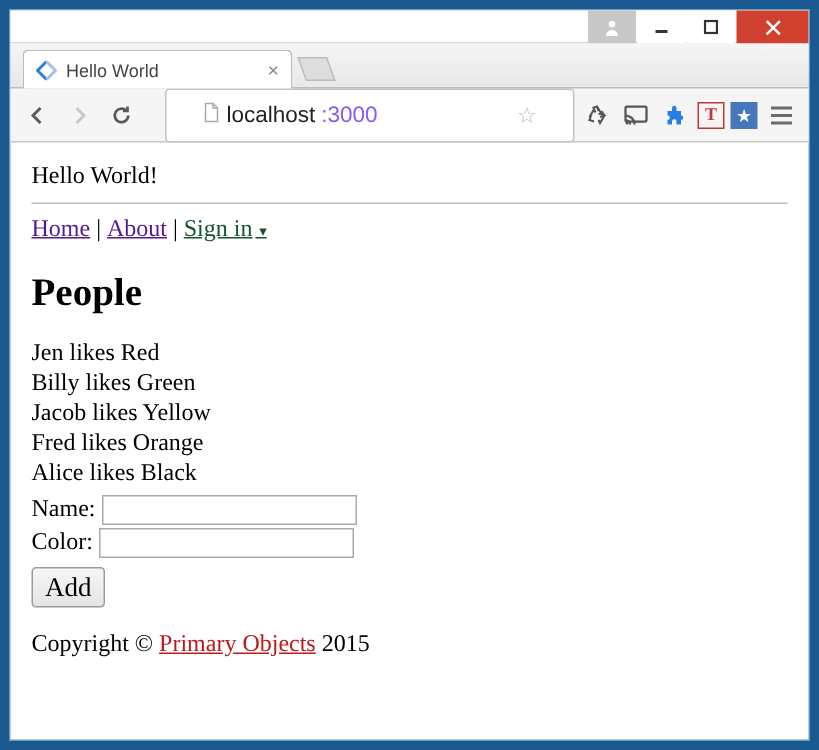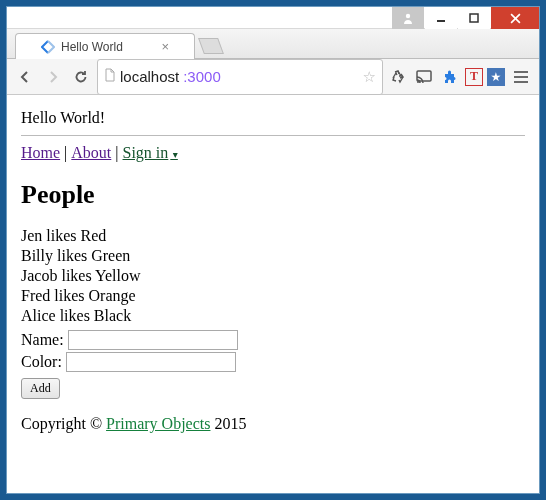--- a/index.html
+++ b/index.html
@@ -56,21 +56,21 @@
   }
   .tab {
     background: #fff;
     border: 1px solid #bcbcbc;
     border-bottom: none;
     border-radius: 4px 4px 0 0;
     height: 26px;
     min-width: 180px;
     display: flex;
     align-items: center;
-    padding: 0 25px;
+    padding: 0 8px;
     font-size: 12px;
     color: #444;
     position: relative;
     top: 1px;
   }
   .tab .favicon {
     width: 14px; height: 14px;
     margin-right: 6px;
     display: inline-flex;
     align-items: center;
@@ -108,24 +108,25 @@
   }
   .nav-btn.disabled { color: #bdbdbd; }
   .omnibox {
     flex: 1;
     height: 36px;
     background: #fff;
     border: 1px solid #c2c2c2;
     border-radius: 3px;
     display: flex;
     align-items: center;
-    padding: 0 6px;
+    padding: 0 24px;
     font-size: 15px;
     color: #333;
     gap: 4px;
+    margin-left: 13px;
   }
   .omnibox .page-icon { color:#999; font-size:13px; }
   .omnibox .host { color: #222; }
   .omnibox .port { color: #8b5cf6; }
   .omnibox .star { margin-left:auto; color:#bbb; font-size:15px;}
   .ext-icon {
     width: 22px; height: 22px;
     display:flex; align-items:center; justify-content:center;
     font-size: 15px;
     color: #666;
@@ -176,24 +177,24 @@
     padding: 1px 3px;
   }
   .addbtn {
     display:inline-block;
     margin-top:4px;
     padding: 2px 8px;
     background: linear-gradient(#f6f6f6,#e4e4e4);
     border:1px solid #9a9a9a;
     border-radius:3px;
     font-family: inherit;
-    font-size: 12px;
+    font-size: 18px;
   }
   .footer { margin-top: 16px; }
-  .footer a { color: #15803d; }
+  .footer a { color: #b91c1c; }
 </style>
 </head>
 <body>
 
 <div class="window">
 
   <div class="titlebar">
     <div class="titlebar-btn user">
       <svg width="12" height="12" viewBox="0 0 12 12">
           <circle cx="6" cy="4" r="2.2" fill="#fff"></circle>

